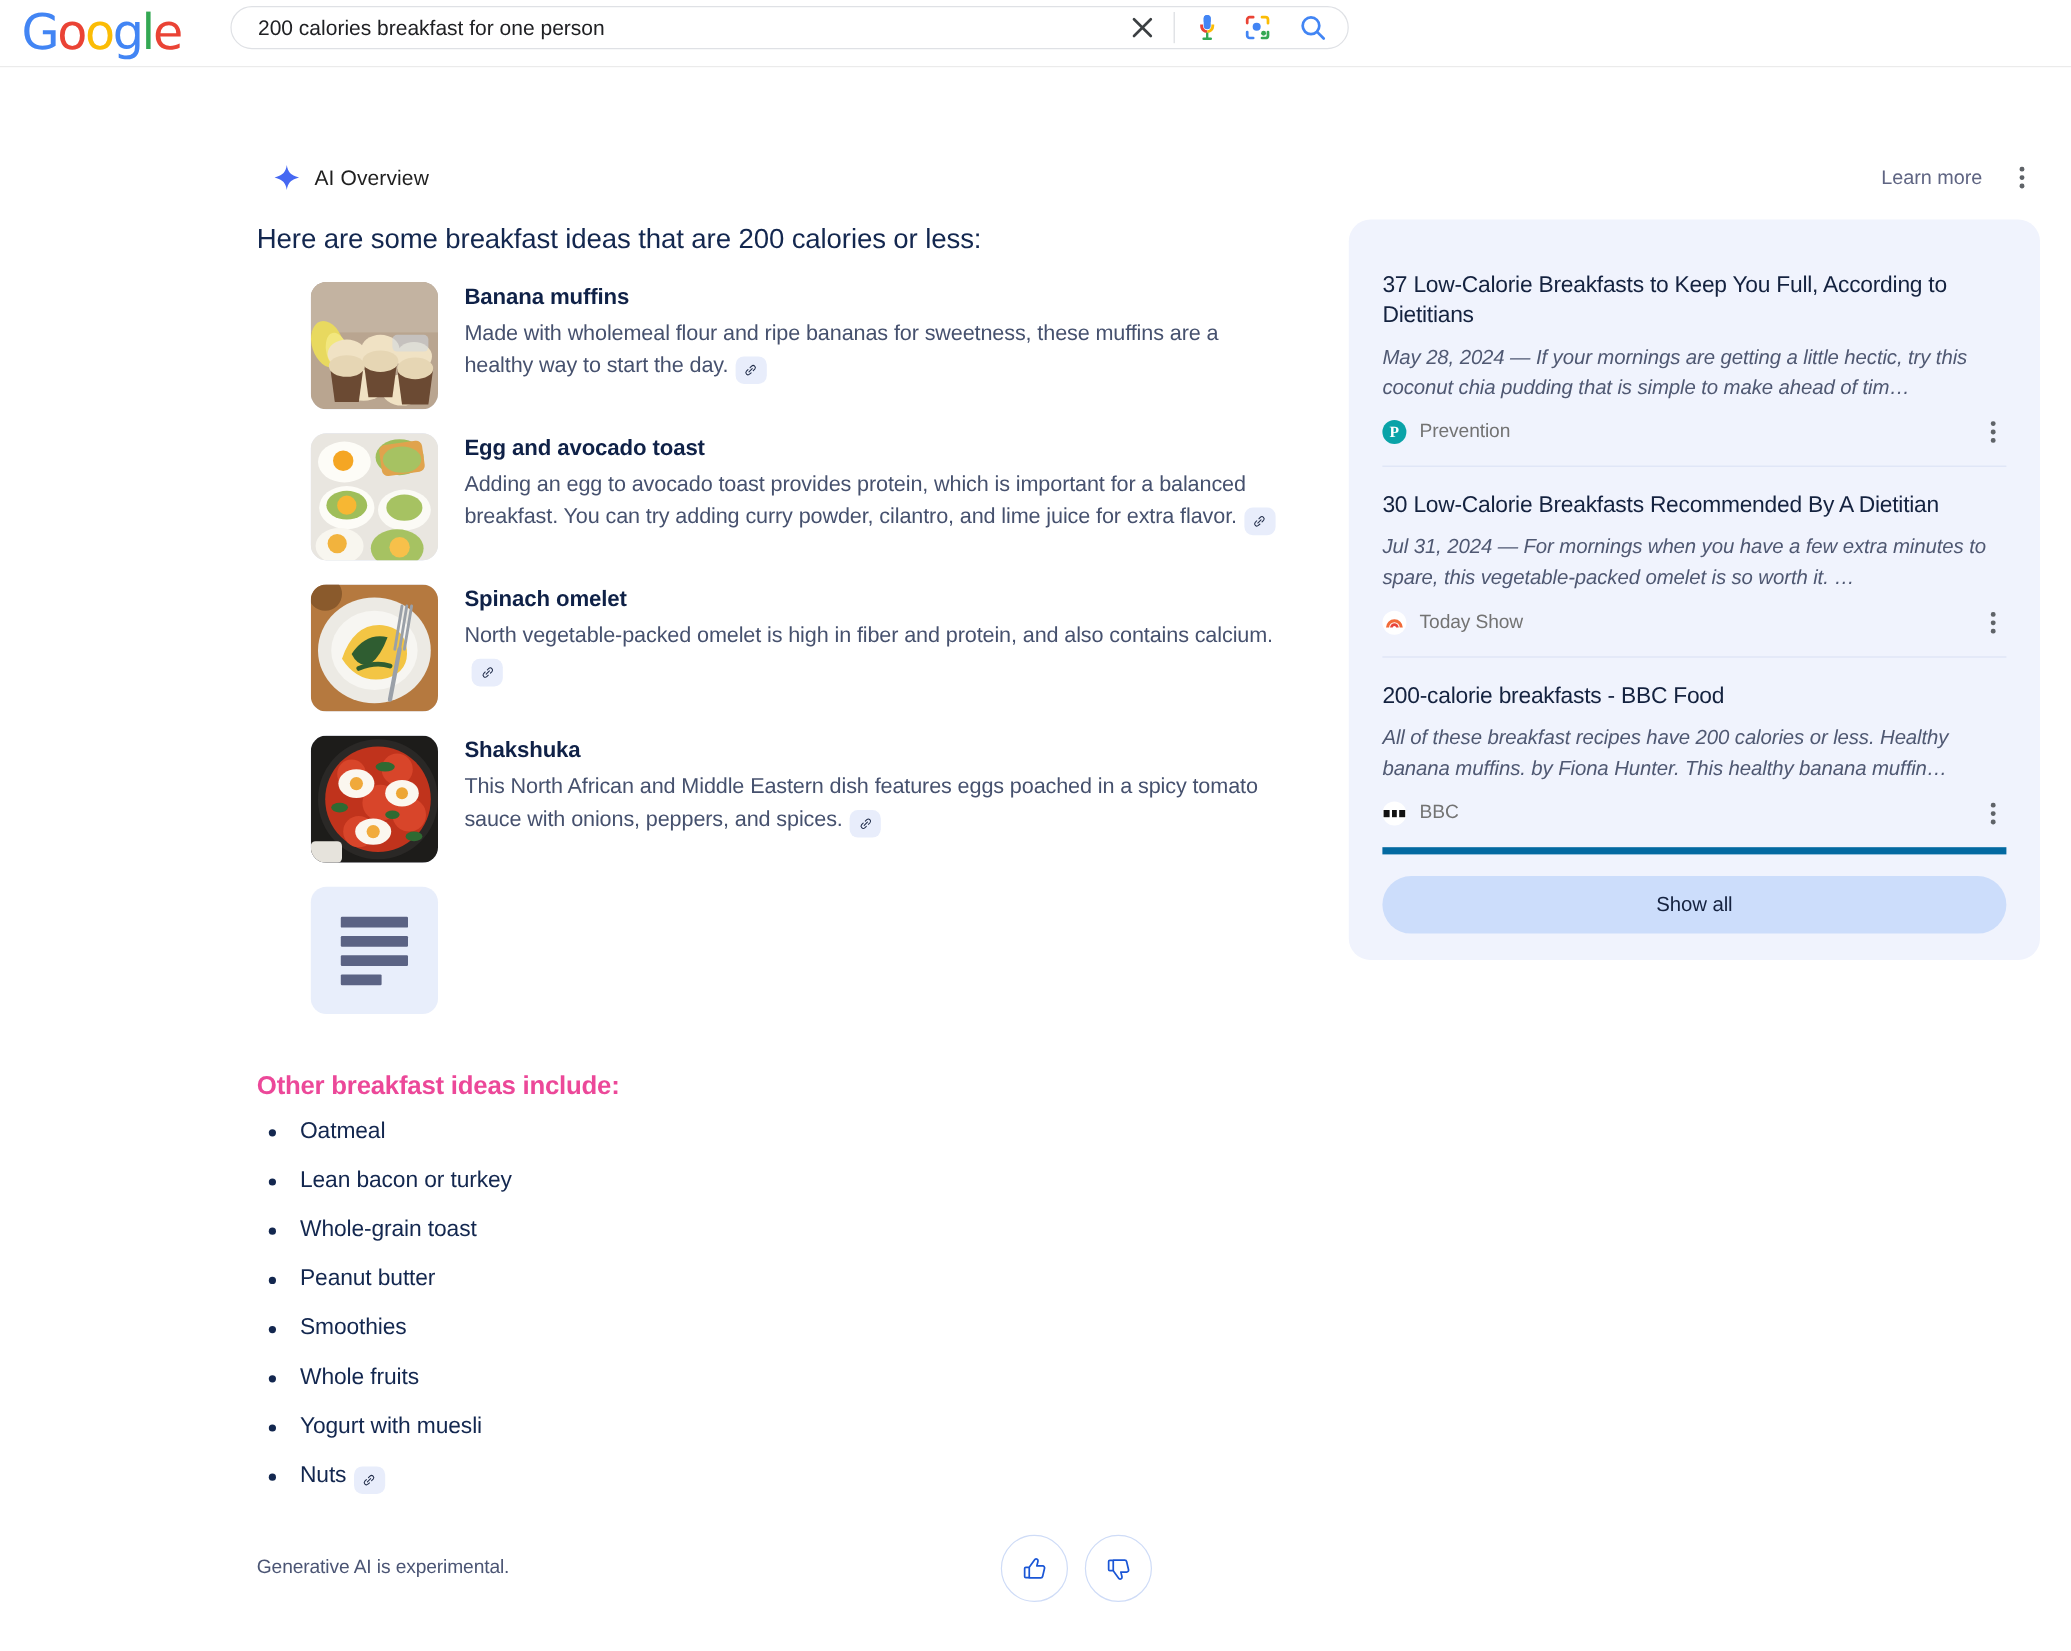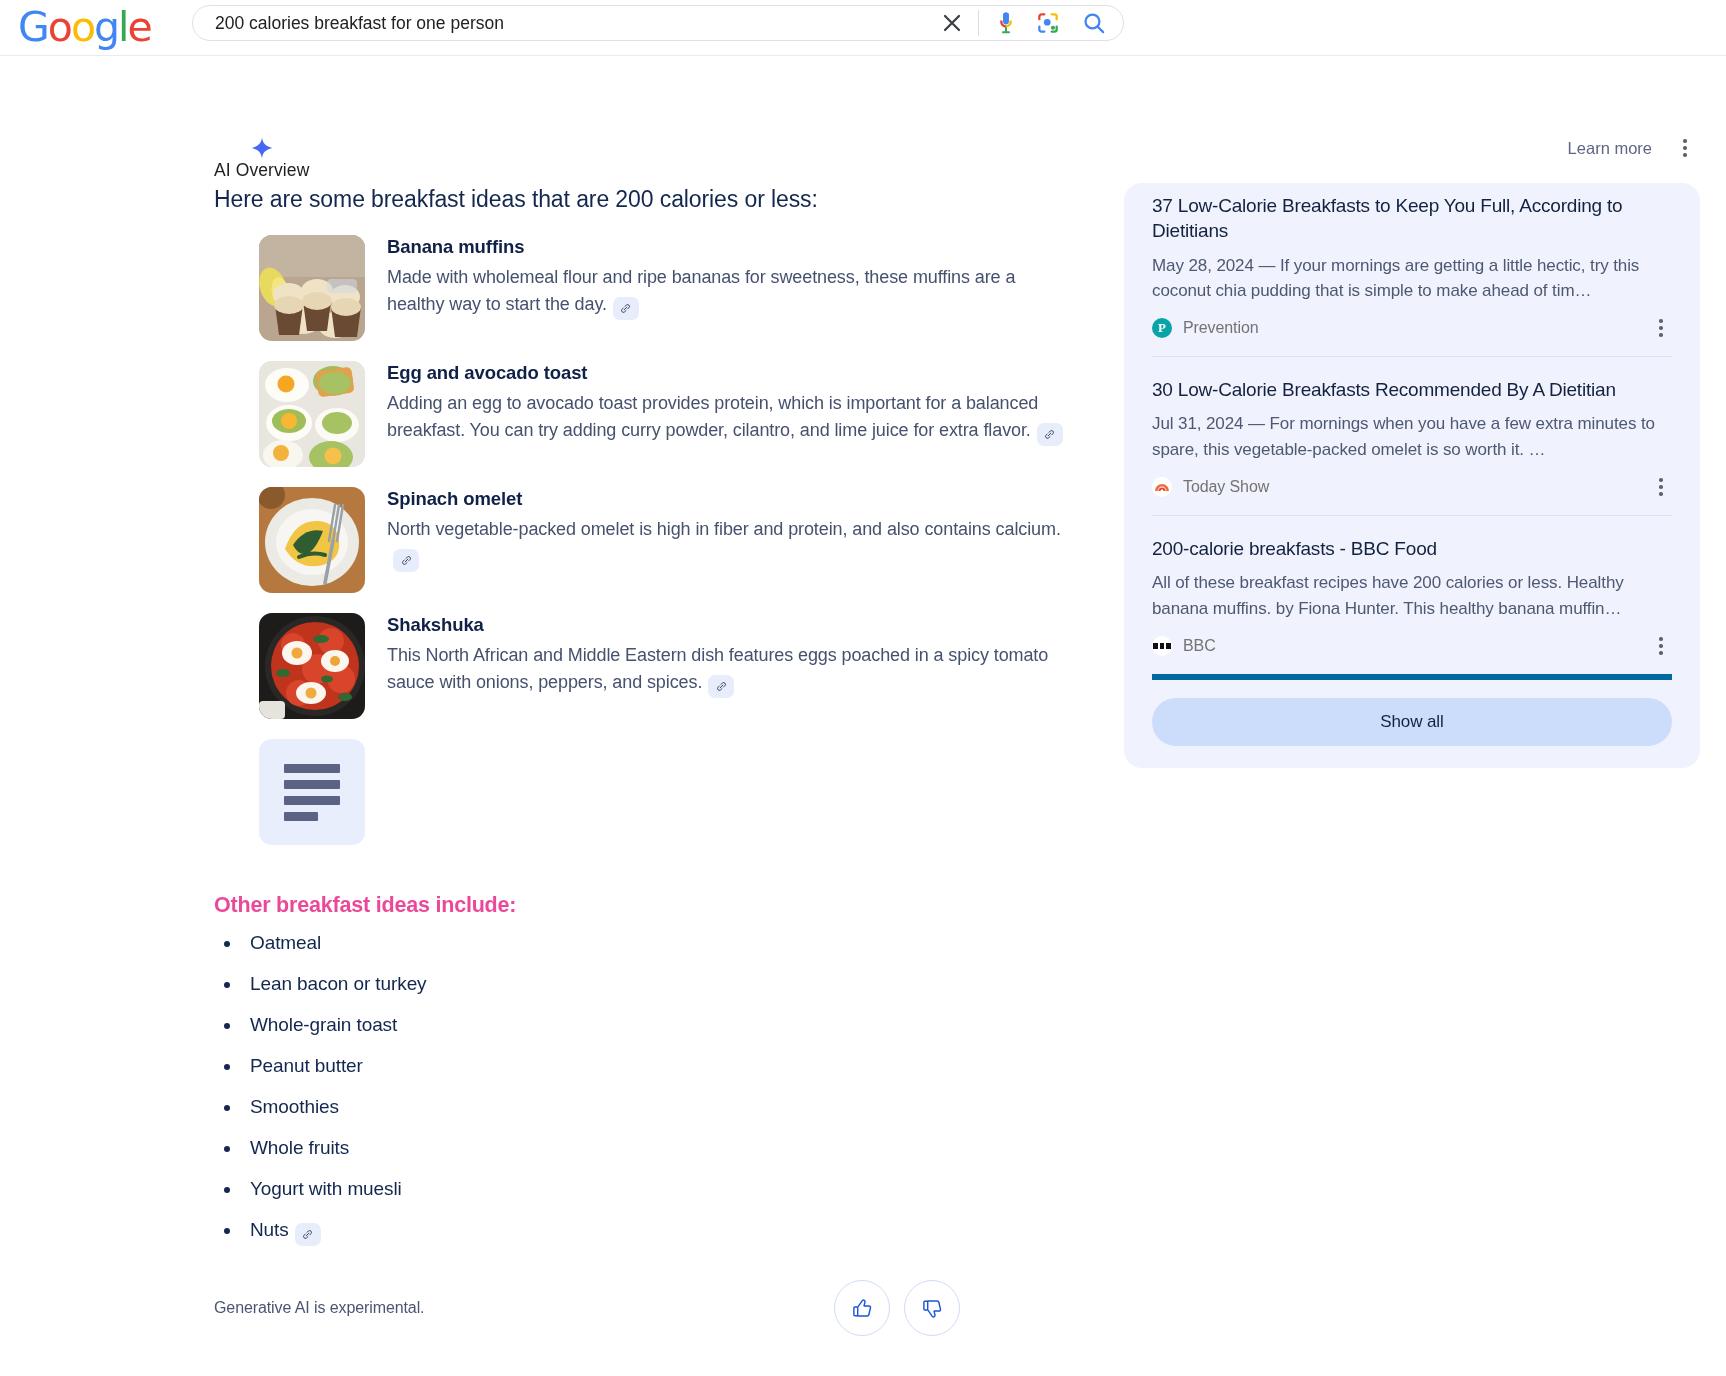--- a/index.html
+++ b/index.html
@@ -67,22 +67,22 @@
   .vdiv { width: 1px; height: 26px; background: #dadce0; margin-right: 14px; }
   .mic { width: 26px; height: 28px; margin-right: 16px; }
   .lens { width: 26px; height: 26px; margin-right: 20px; }
   .magnify { width: 26px; height: 26px; }
 
   
   .page { position: relative; padding: 0; }
 
   .ai-header {
     position: absolute;
-    left: 214px; top: 80px;
-    display: flex; align-items: center;  flex-direction: column;
+    left: 227px; top: 80px;
+    display: flex; align-items: center; gap: 11px;
   }
   .spark { width: 24px; height: 24px; }
   .ai-title {
     font-size: 17.5px;
     color: #1f1f1f;
     font-weight: 400;
     letter-spacing: .1px;
   }
 
   .header-right {
@@ -206,38 +206,39 @@
   }
   .fb-btn svg { width: 23px; height: 23px; }
 
   
   .panel {
     position: absolute;
     left: 1124px; top: 127px;
     width: 576px;
     background: #f0f3fd;
     border-radius: 18px;
-    padding: 10px 28px 22px 28px;
+    padding: 42px 28px 22px 28px;
   }
   .src { padding-bottom: 16px; }
   .src + .src { border-top: 1px solid #dce3f5; padding-top: 20px; }
   .src-title {
     font-size: 19px;
     line-height: 1.33;
     color: #14223f;
     letter-spacing: -.2px;
     margin-bottom: 9px;
     cursor: pointer;
   }
   .src-snippet {
     font-size: 17px;
     line-height: 1.52;
     color: #4f5872;
     letter-spacing: -.1px;
     margin-bottom: 12px;
+    font-style: italic;
   }
   .src-foot {
     display: flex; align-items: center;
     justify-content: space-between;
   }
   .src-origin { display: flex; align-items: center; gap: 11px; }
   .favicon {
     width: 20px; height: 20px;
     border-radius: 50%;
     display: flex; align-items: center; justify-content: center;

